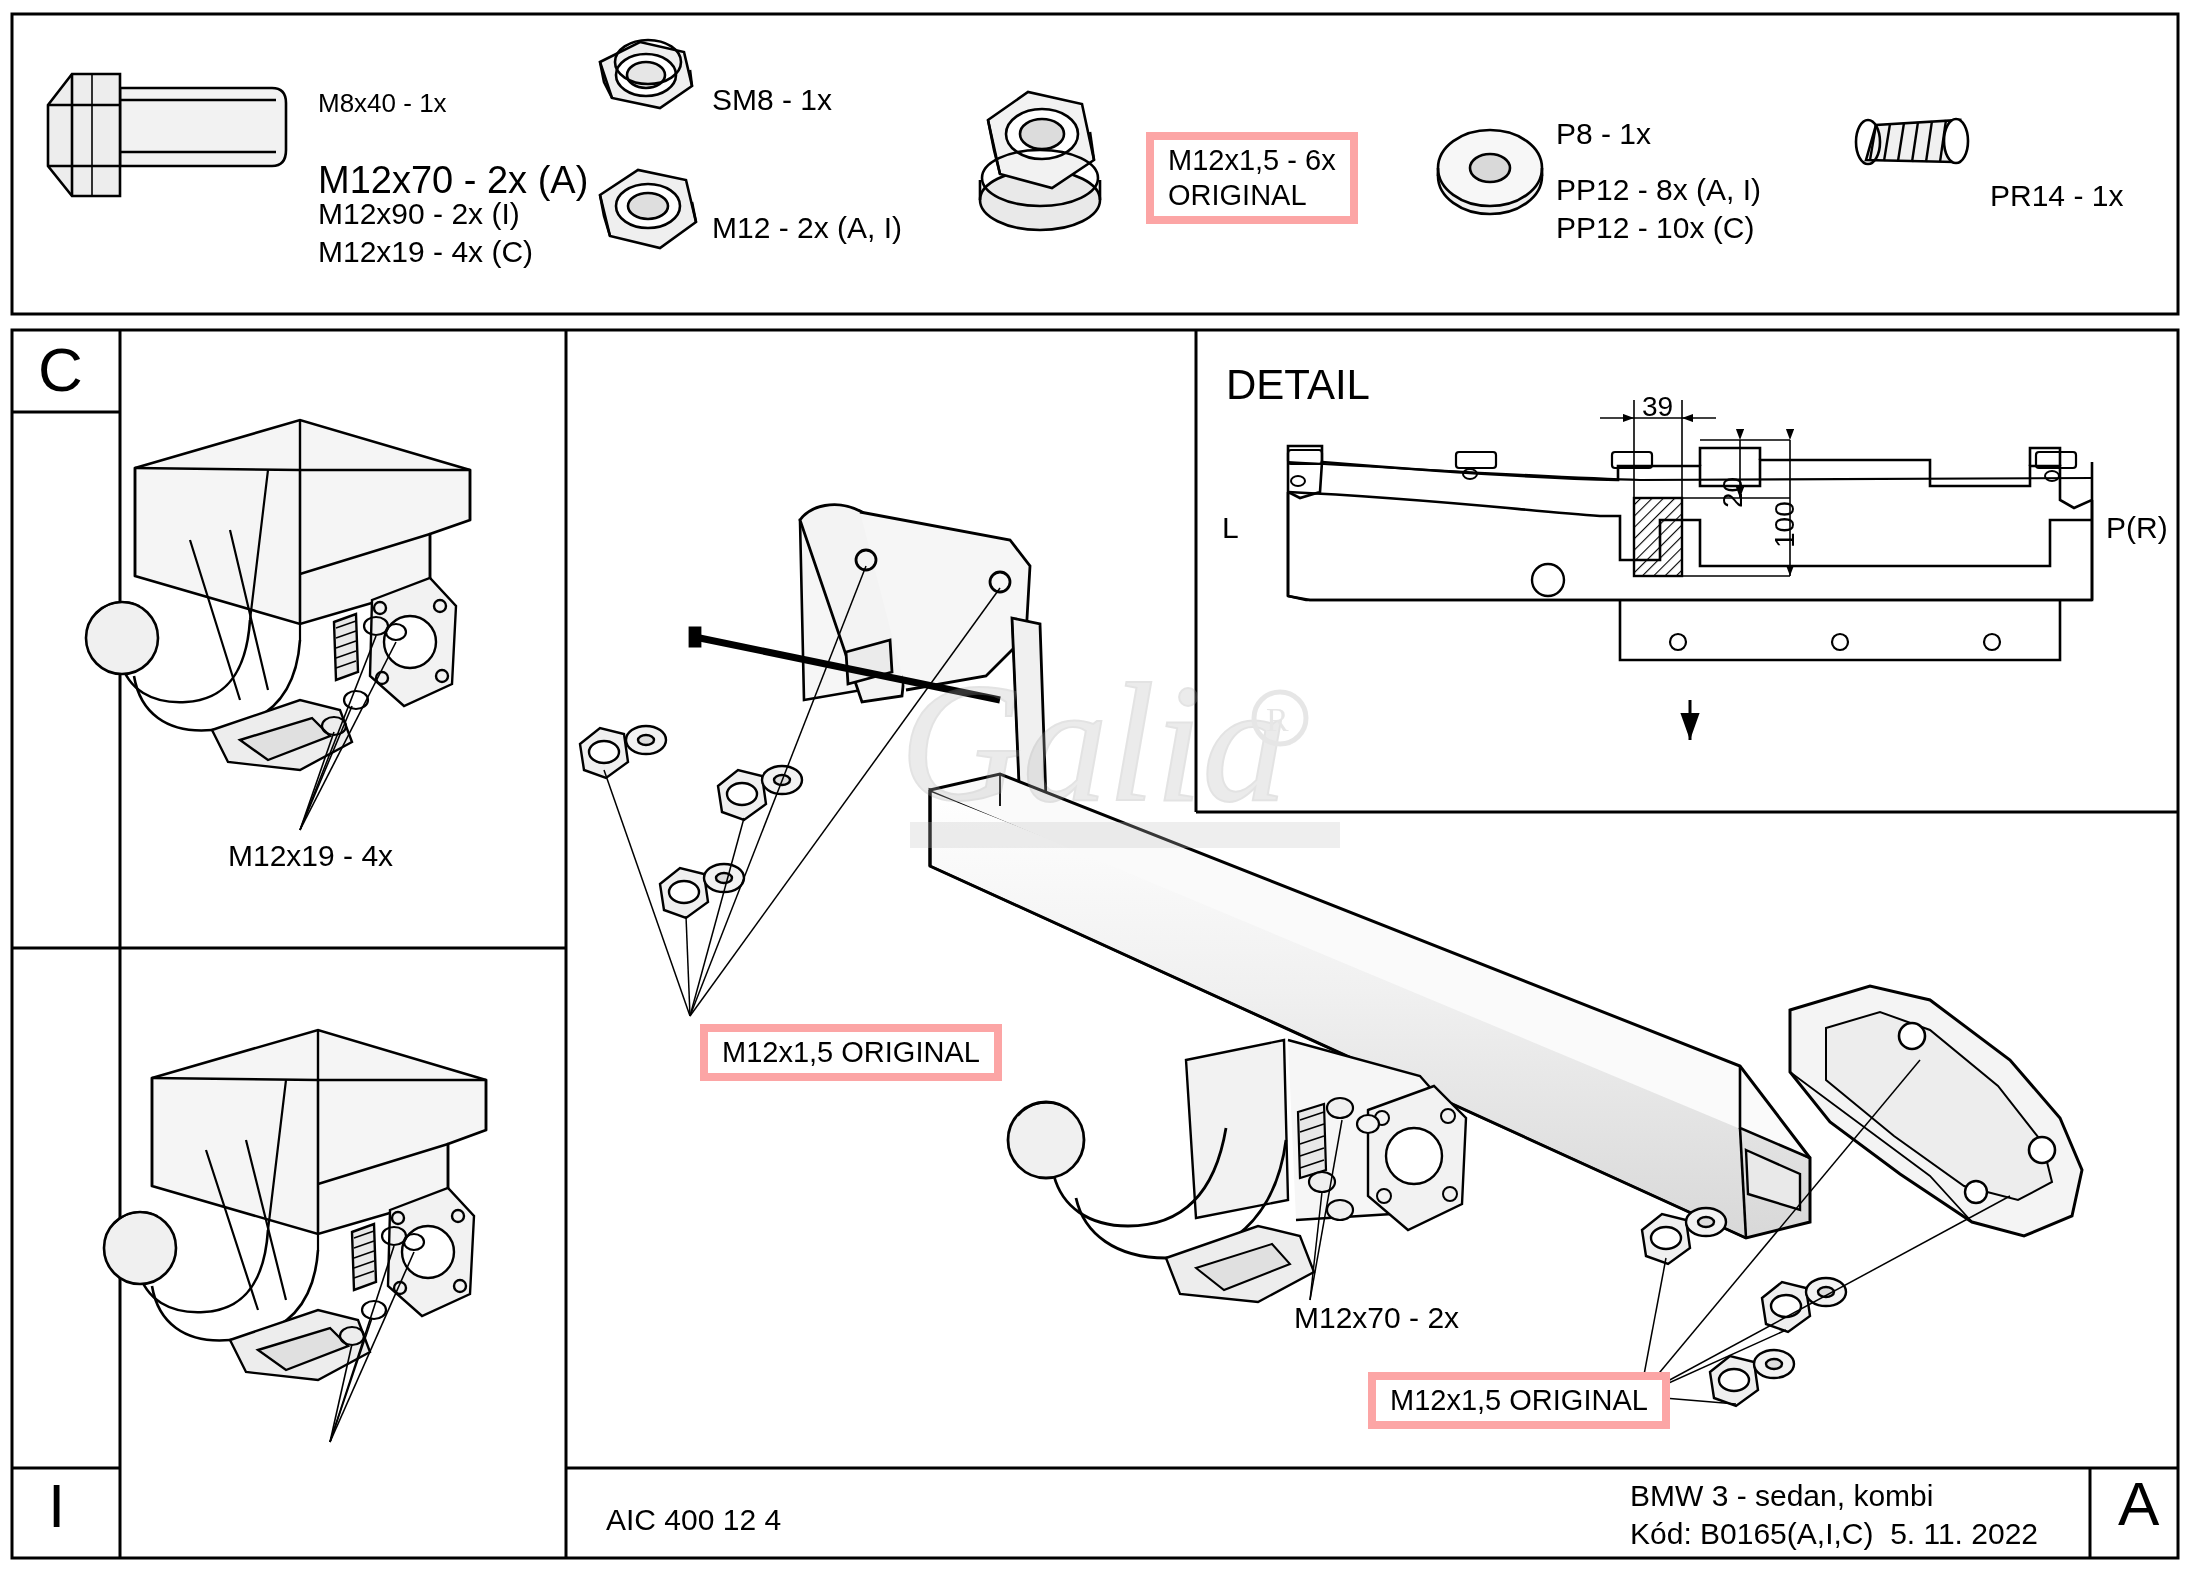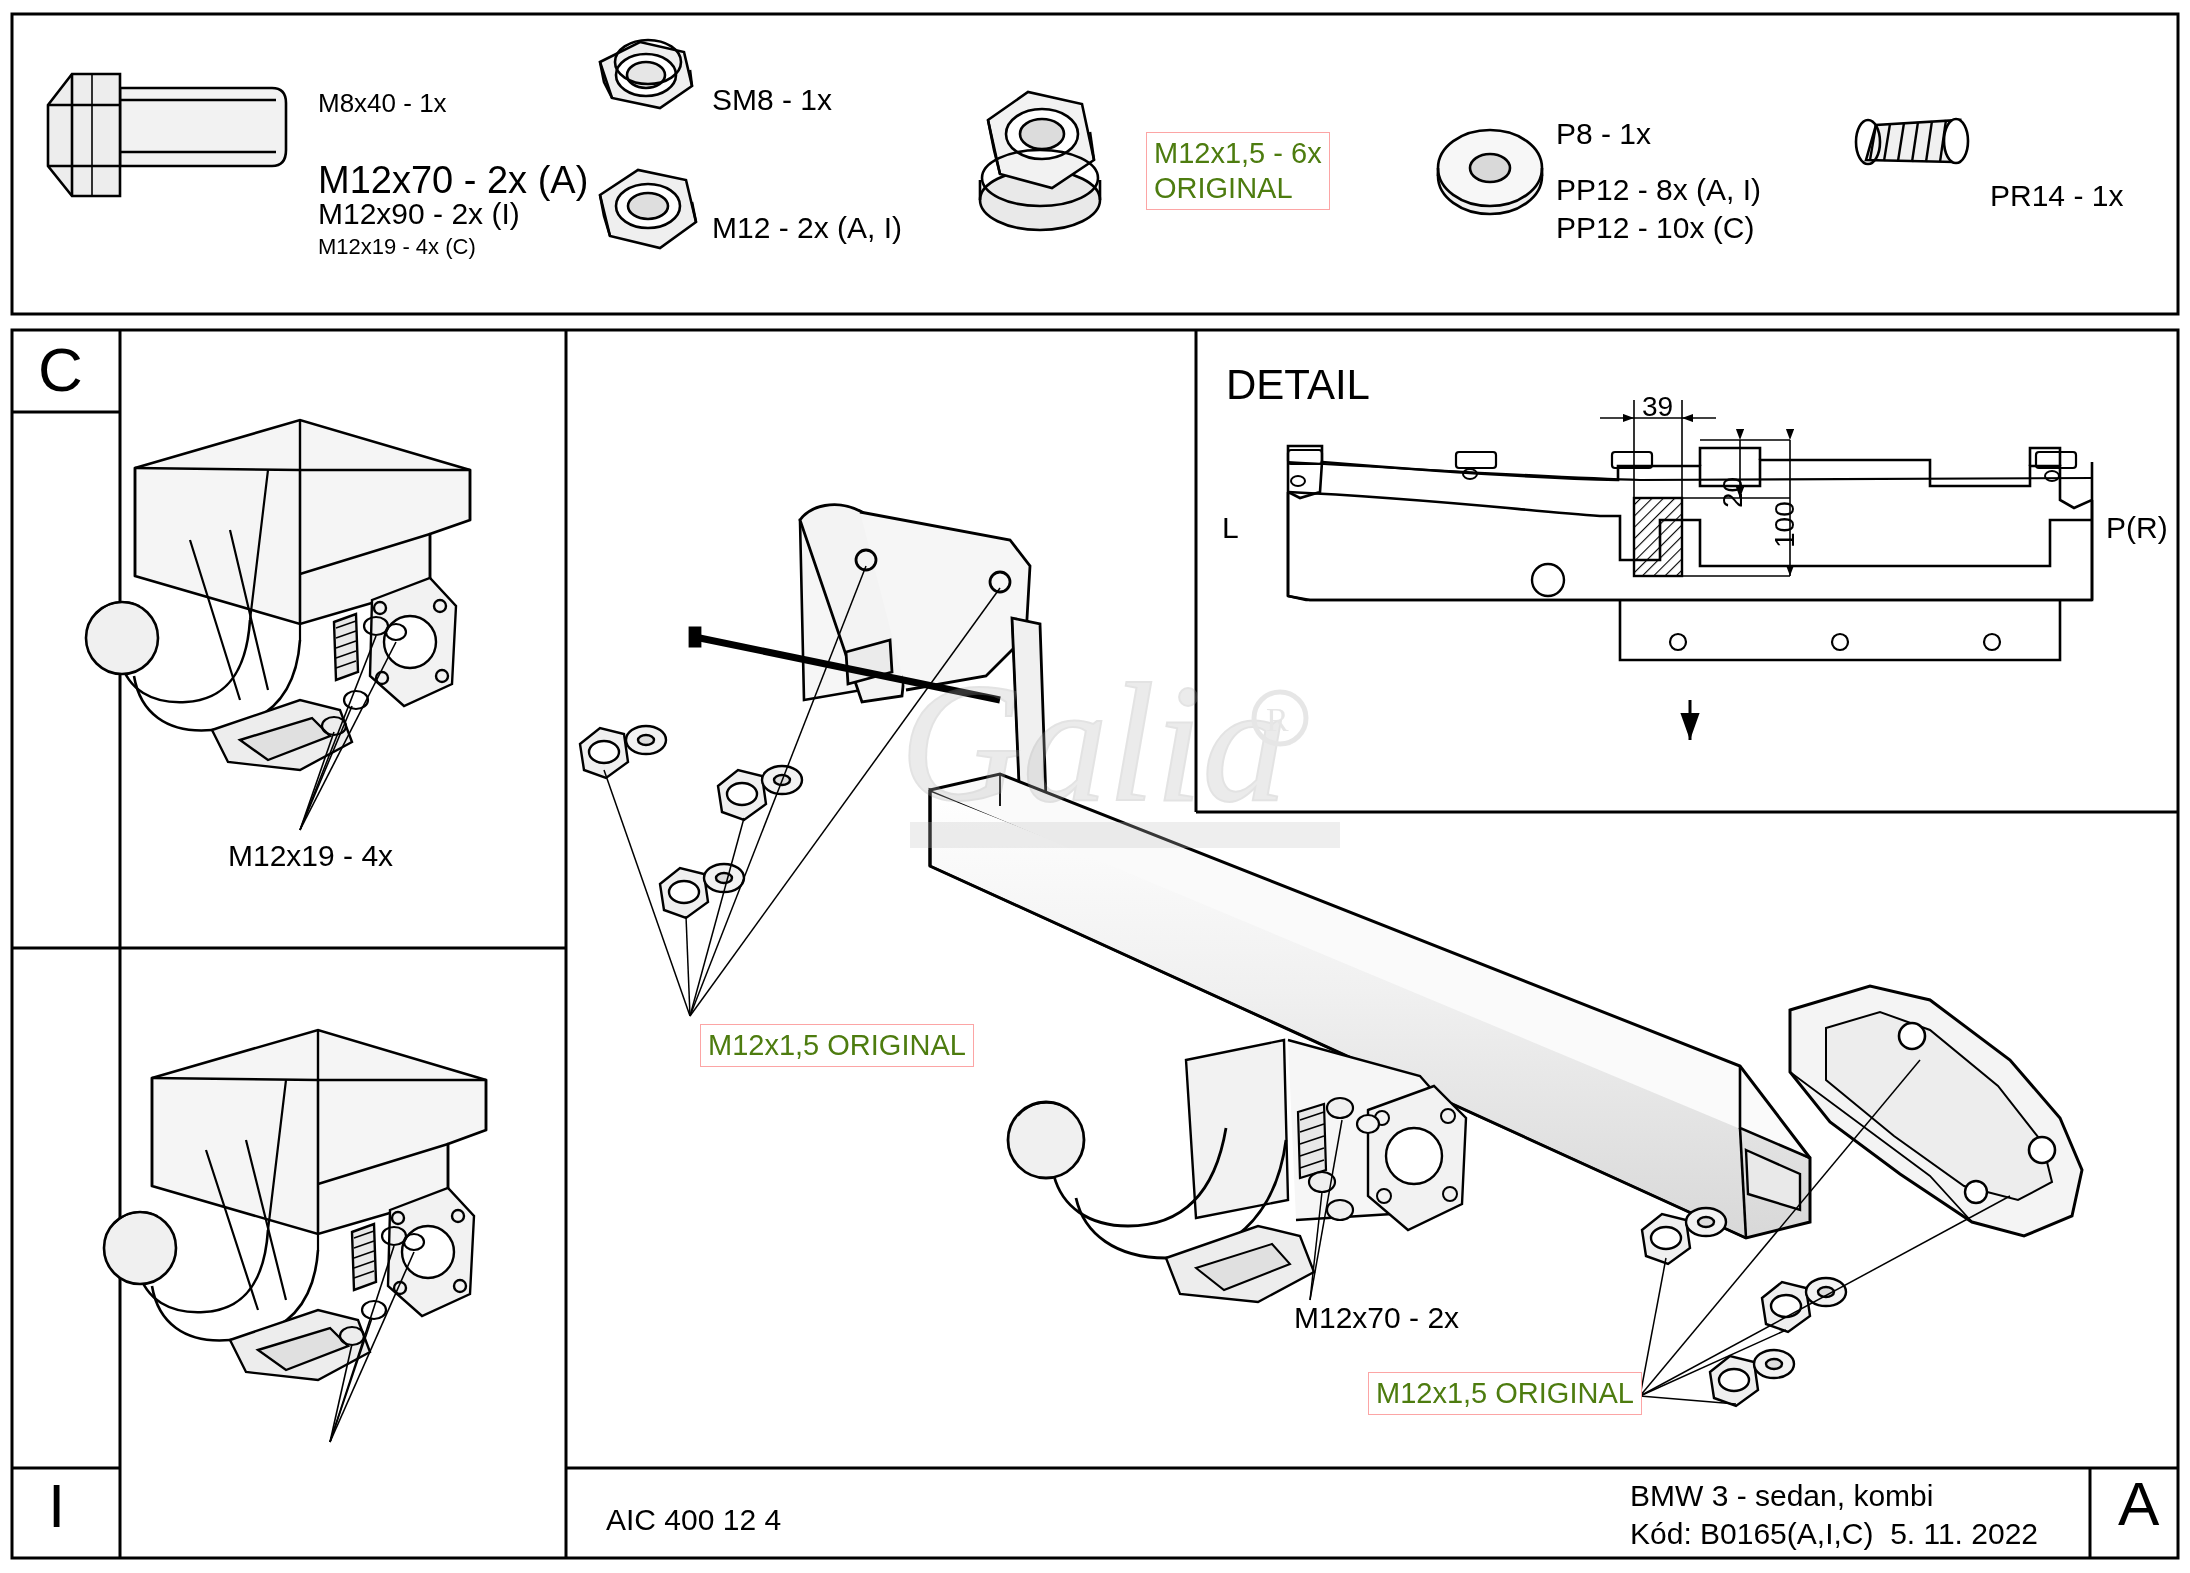--- a/index.html
+++ b/index.html
@@ -30,26 +30,26 @@
   .txt {
     position: absolute;
     white-space: pre;
     font-family: "Liberation Sans", sans-serif;
     color: #000;
     line-height: 1.18;
   }
   .boxed {
     position: absolute;
     white-space: pre;
-    border: 1px solid #fca5a5;
+    border: 8px solid #fca5a5;
     background: #fff;
     font-family: "Liberation Sans", sans-serif;
-    color: #4d7c0f;
+    color: #000000;
     line-height: 1.2;
-    padding: 3px 7px;
+    padding: 3px 14px;
   }
   .bigletter {
     position: absolute;
     font-family: "Liberation Sans", sans-serif;
     font-size: 62px;
     color: #000;
   }
 </style>
 </head>
 <body>
@@ -445,21 +445,21 @@
       <rect x="910" y="822" width="430" height="26" fill="#c3c3c3"></rect>
       <circle cx="1280" cy="718" r="26" fill="none" stroke="#a8a8a8" stroke-width="5"></circle>
       <text x="1266" y="731" font-family="'Liberation Serif', serif" font-size="34" fill="#a8a8a8">R</text>
     </g>
 
   </svg>
 
   <div class="txt" style="left:318px; top:88px; font-size:26px;">M8x40 - 1x</div>
   <div class="txt" style="left:318px; top:158px; font-size:38px;">M12x70 - 2x (A)</div>
   <div class="txt" style="left:318px; top:196px; font-size:30px;">M12x90 - 2x (I)</div>
-  <div class="txt" style="left:318px; top:234px; font-size:22px;">M12x19 - 4x (C)</div>
+  <div class="txt" style="left:318px; top:234px; font-size:30px;">M12x19 - 4x (C)</div>
 
   <div class="txt" style="left:712px; top:82px; font-size:30px;">SM8 - 1x</div>
   <div class="txt" style="left:712px; top:210px; font-size:30px;">M12 - 2x (A, I)</div>
 
   <div class="boxed" style="left:1146px; top:132px; font-size:29px;"><span>M12x1,5 - 6x</span>
 <span>ORIGINAL</span></div>
 
   <div class="txt" style="left:1556px; top:116px; font-size:30px;">P8 - 1x</div>
   <div class="txt" style="left:1556px; top:172px; font-size:30px;">PP12 - 8x (A, I)</div>
   <div class="txt" style="left:1556px; top:210px; font-size:30px;text-align:right;">PP12 - 10x (C)</div>

